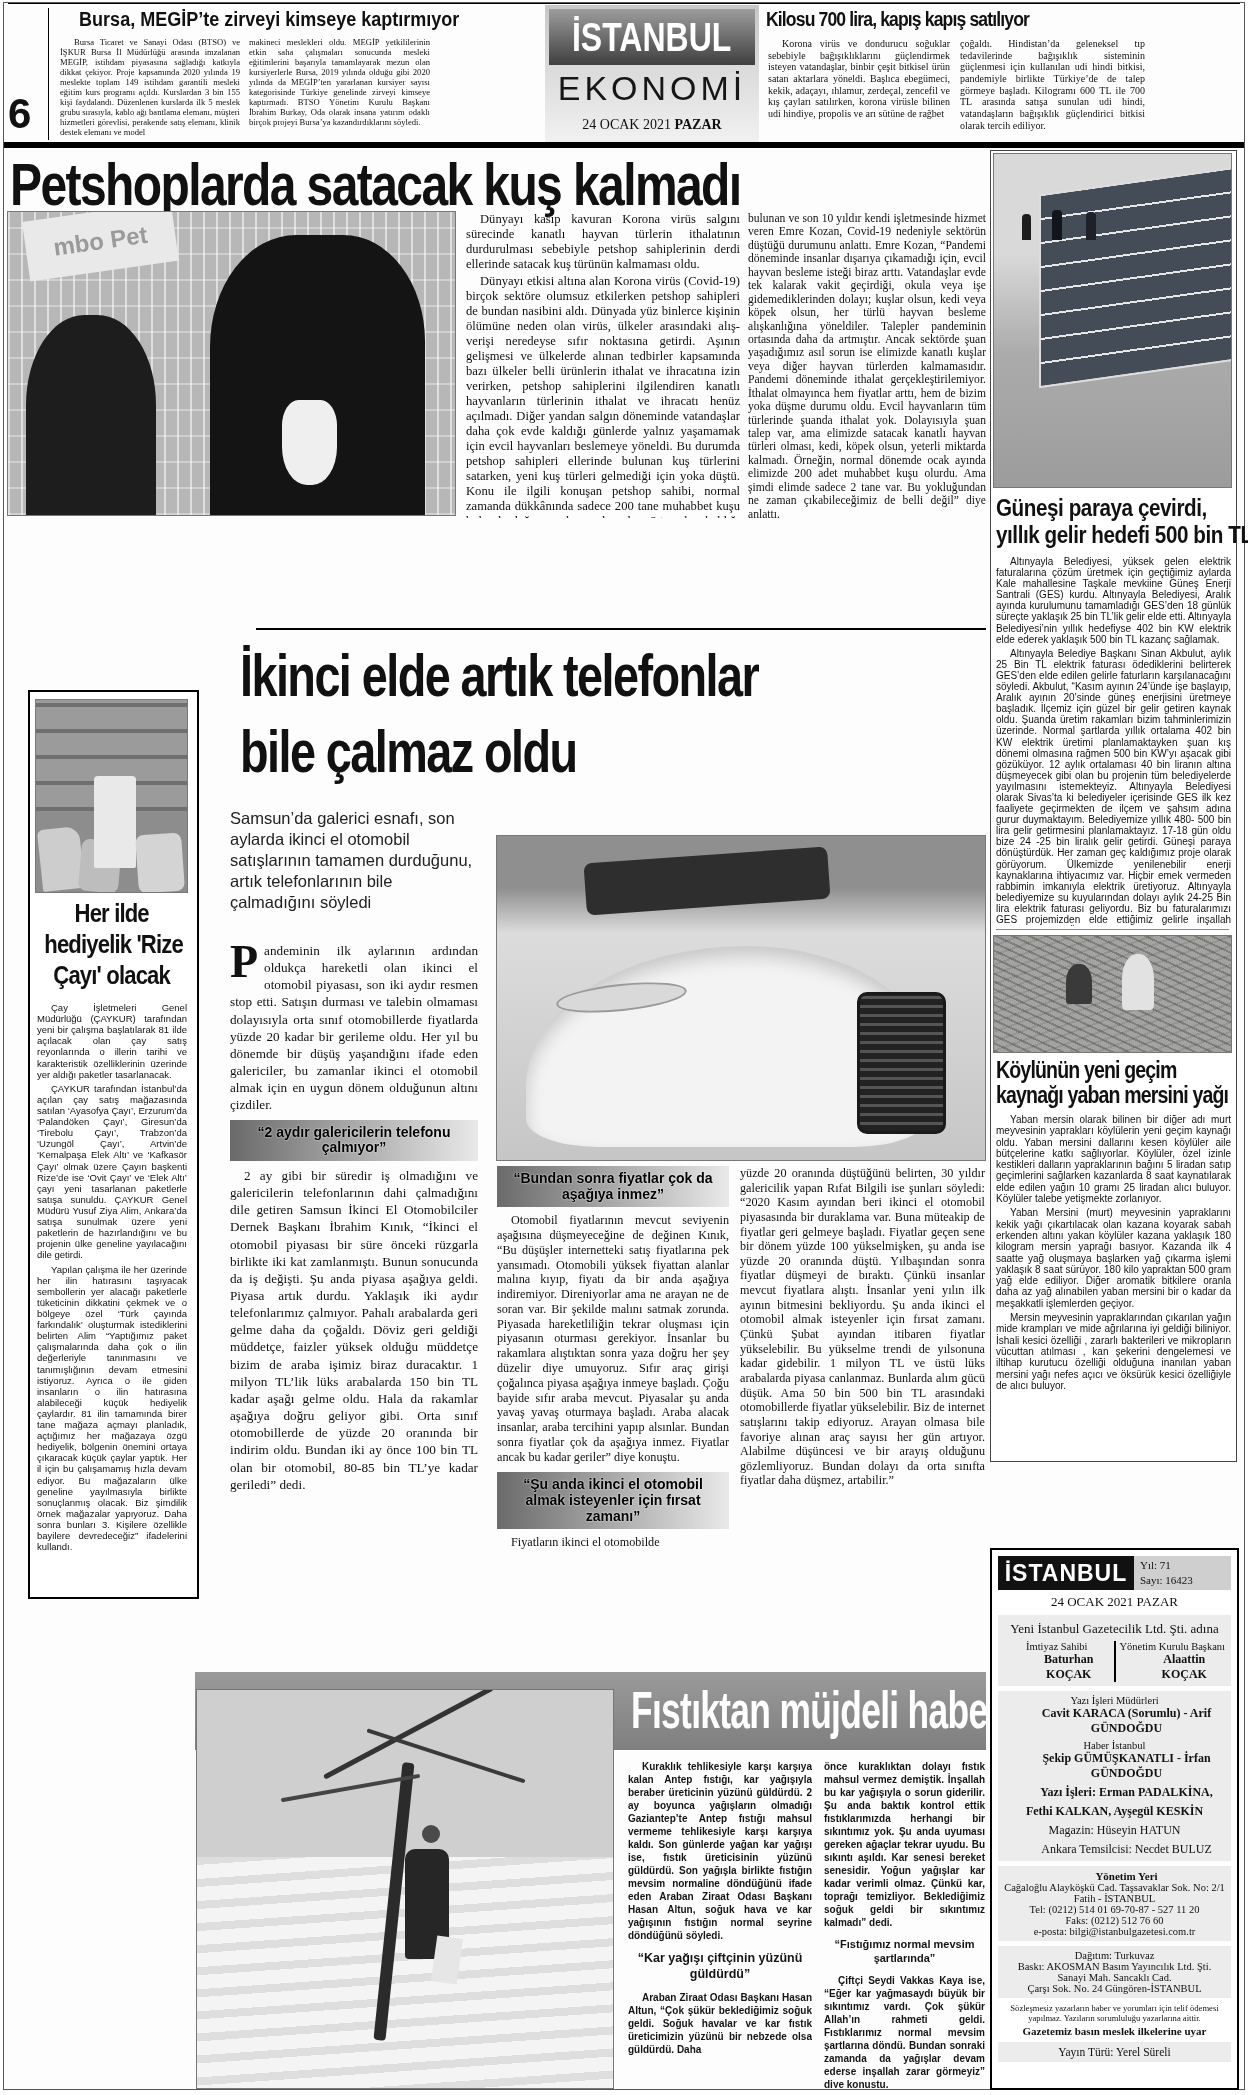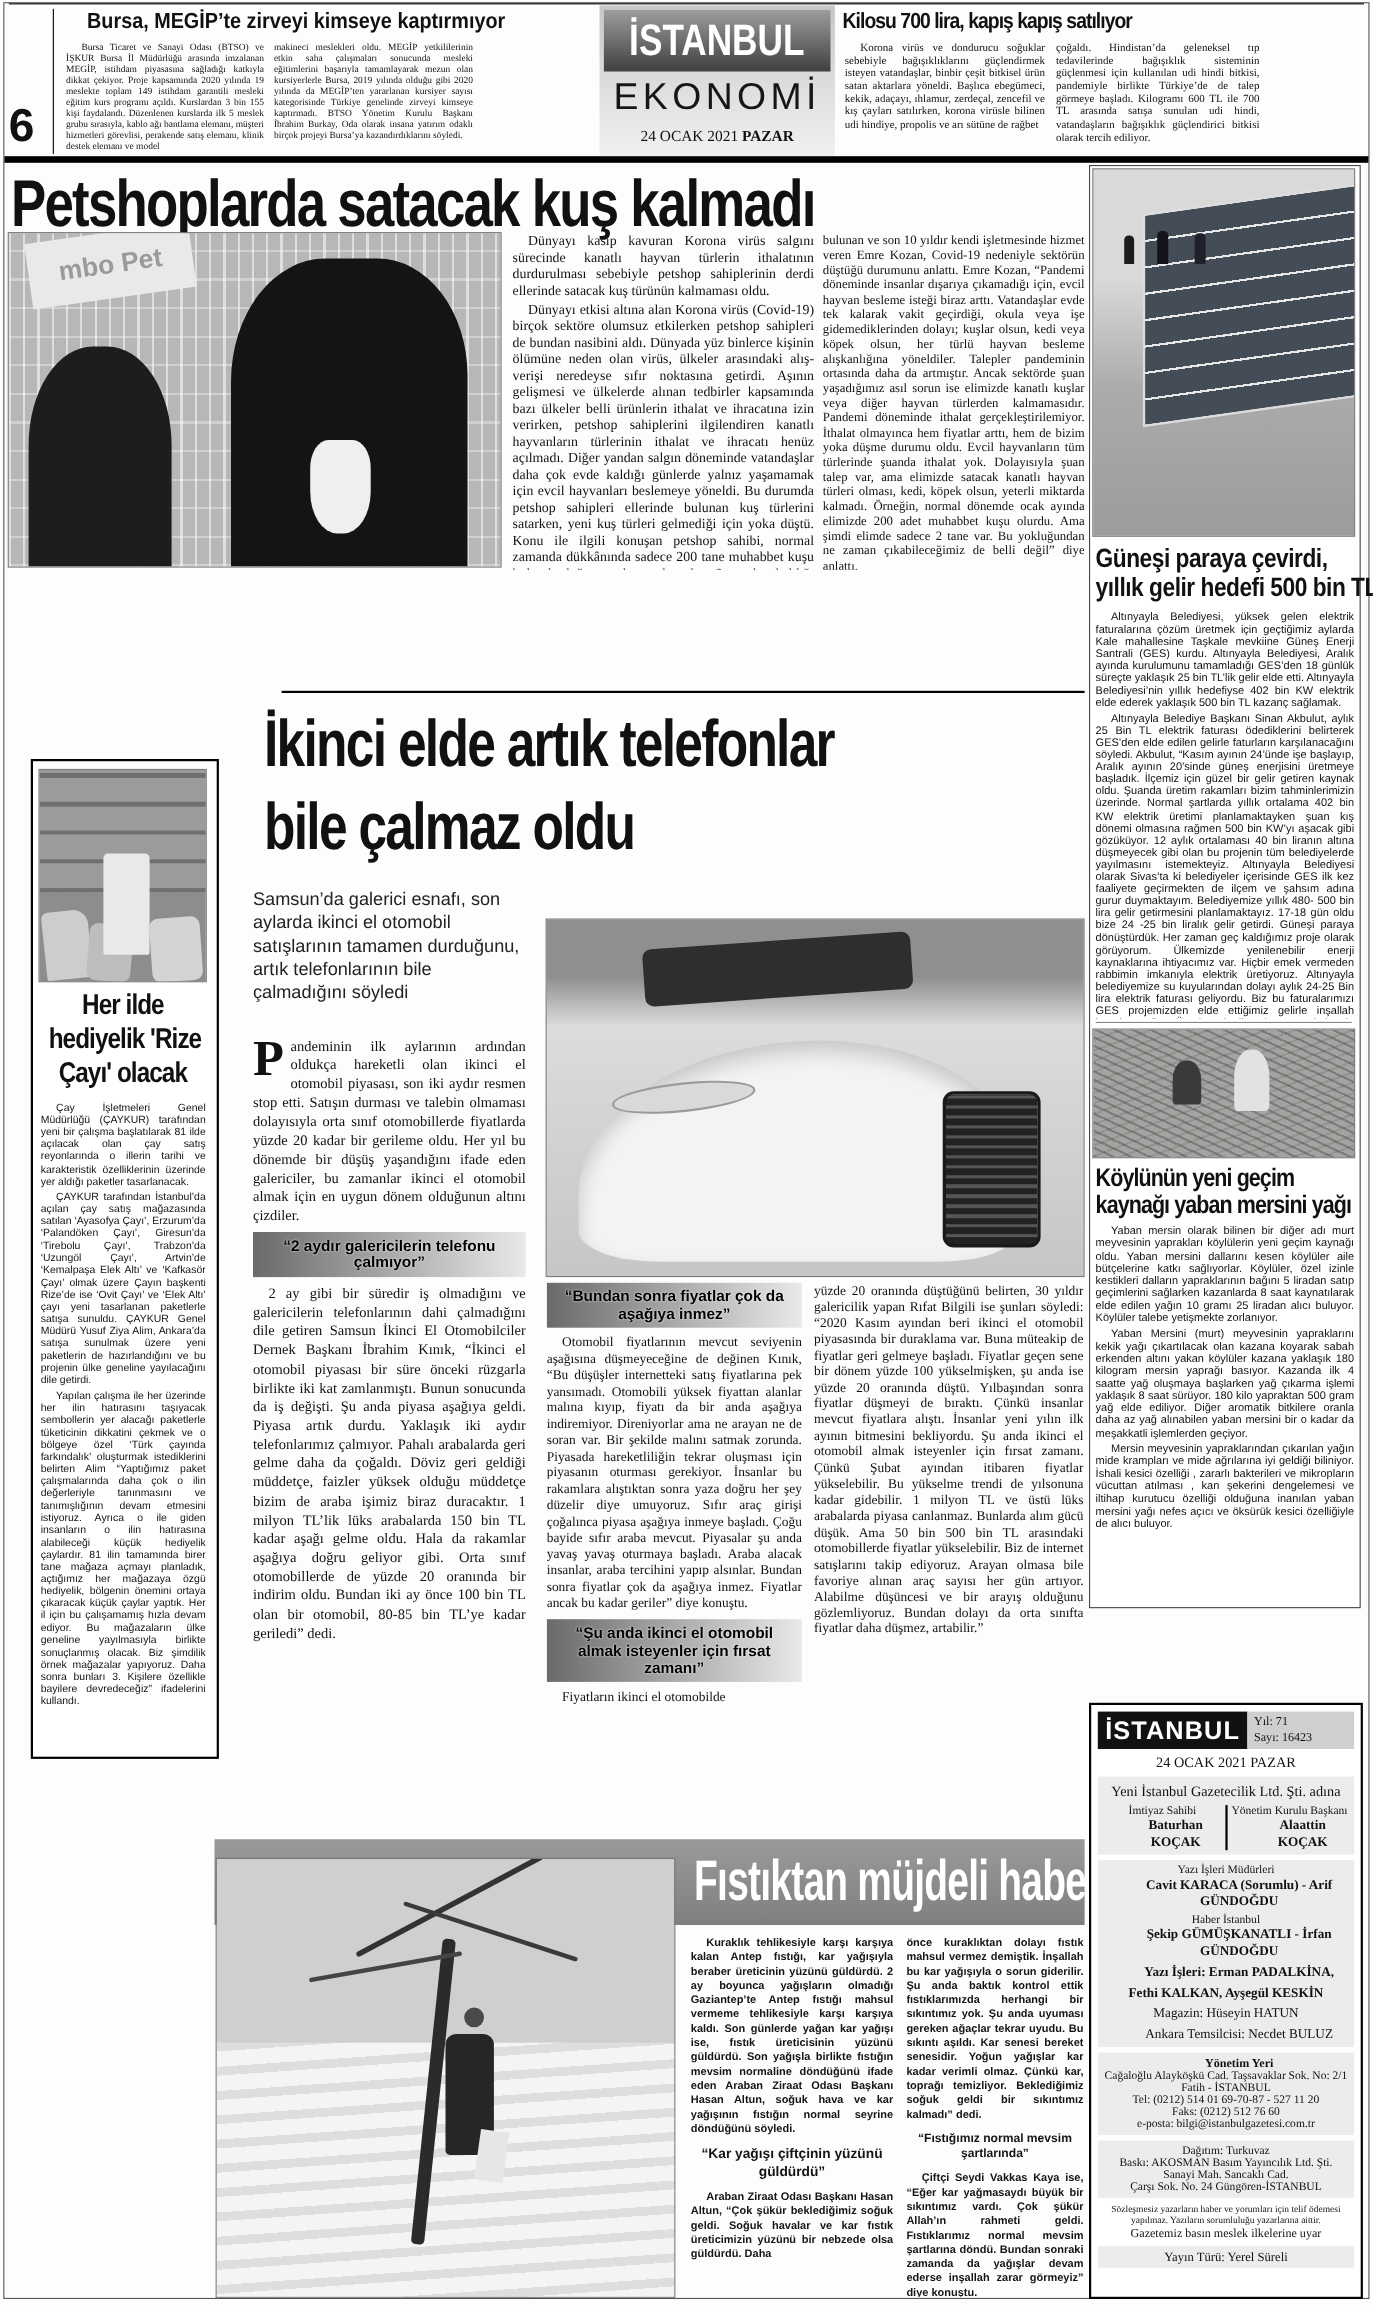--- a/index.html
+++ b/index.html
@@ -242,15 +242,15 @@
   </div>
 
   <div class="impanel">
     <div class="implabel">Dağıtım: Turkuvaz</div>
     <div class="implabel">Baskı: AKOSMAN Basım Yayıncılık Ltd. Şti.</div>
     <div class="implabel">Sanayi Mah. Sancaklı Cad.</div>
     <div class="implabel">Çarşı Sok. No. 24 Güngören-İSTANBUL</div>
   </div>
 
   <div class="center" style="font-size:8.6px;margin:2px 8px;">Sözleşmesiz yazarların haber ve yorumları için telif ödemesi yapılmaz. Yazıların sorumluluğu yazarlarına aittir.</div>
-  <div class="center" style="font-size:11px;font-weight:normal;">Gazetemiz basın meslek ilkelerine uyar</div>
+  <div class="center" style="font-size:11px;font-weight:bold;">Gazetemiz basın meslek ilkelerine uyar</div>
   <div class="impanel" style="font-size:11.5px;">Yayın Türü: Yerel Süreli</div>
 </div>
 
 </body></html>

